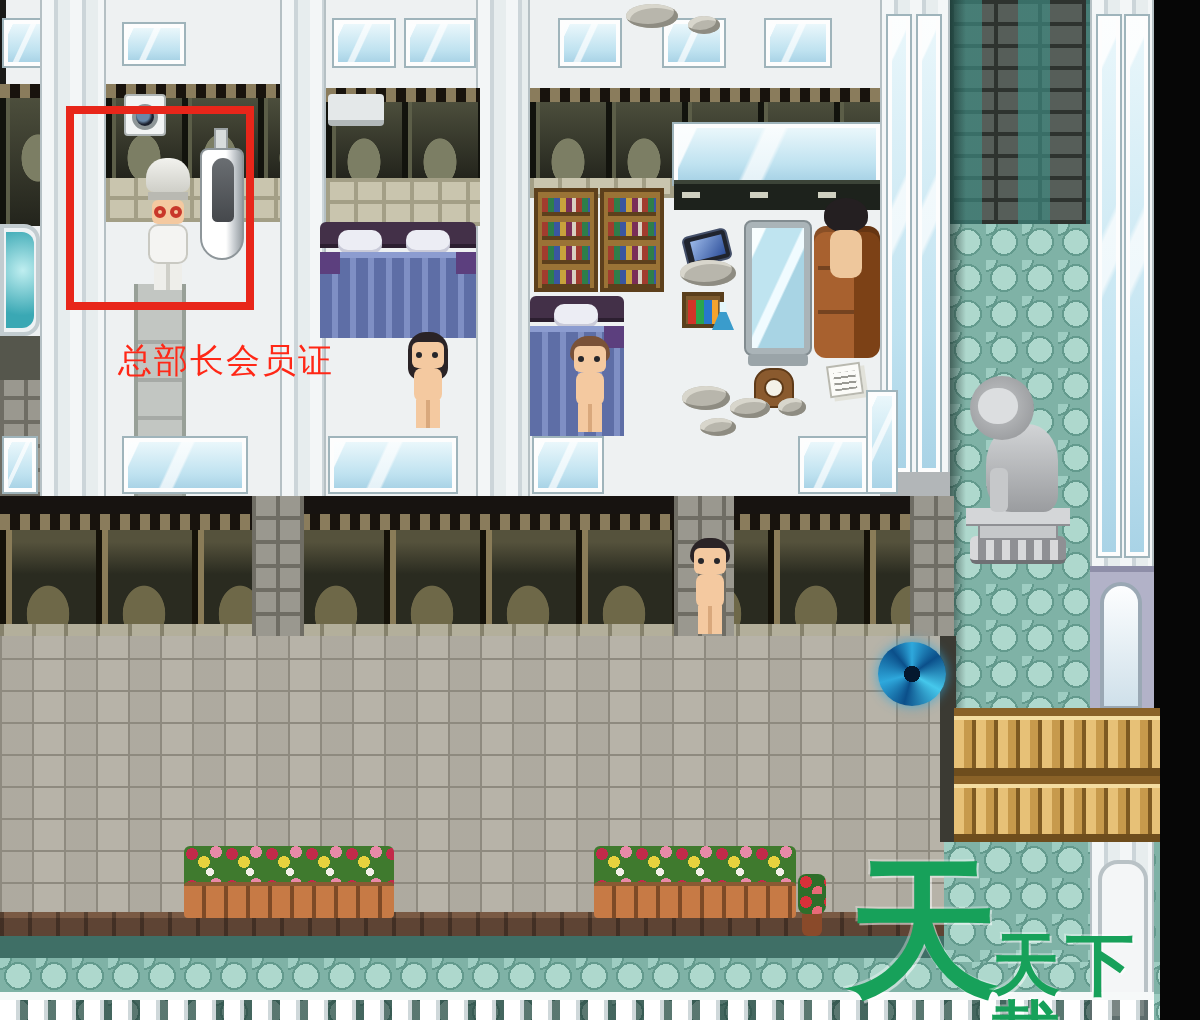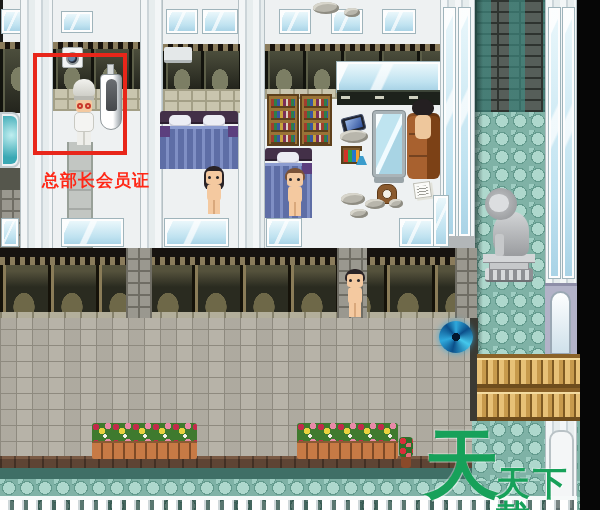--- a/index.html
+++ b/index.html
@@ -294,18 +294,18 @@
   </div>
 
   <div class="fencerow" style="left:477px;top:354px;width:103px;height:34px;z-index:16"></div>
   <div class="fencerow" style="left:477px;top:388px;width:103px;height:33px;z-index:16"></div>
   <div class="pebbles" style="left:472px;top:421px;width:108px;height:60px"></div>
 
   <div class="pillar" style="left:545px;top:421px;width:32px;height:89px"></div>
   <div style="left:549px;top:430px;width:25px;height:80px;background:#f4f6f7;border:2px solid #b9c2c6;border-radius:10px 10px 0 0"></div>
 
   <div style="left:33px;top:53px;width:94px;height:102px;border:4px solid #e8261a;z-index:40"></div>
-  <div style="left:42px;top:169px;z-index:41;color:#ff2817;font-size:17px;font-weight:700;letter-spacing:1px;white-space:nowrap">总部长会员证</div>
+  <div style="left:59px;top:169px;z-index:41;color:#ff2817;font-size:17px;font-weight:400;letter-spacing:1px;white-space:nowrap">总部长会员证</div>
 
   <div class="wm" style="left:424px;top:427px;font-size:76px">天</div>
   <div class="wm" style="left:496px;top:466px;font-size:34px;letter-spacing:3px">天下載</div>
 
 </div>
 
 </body></html>

